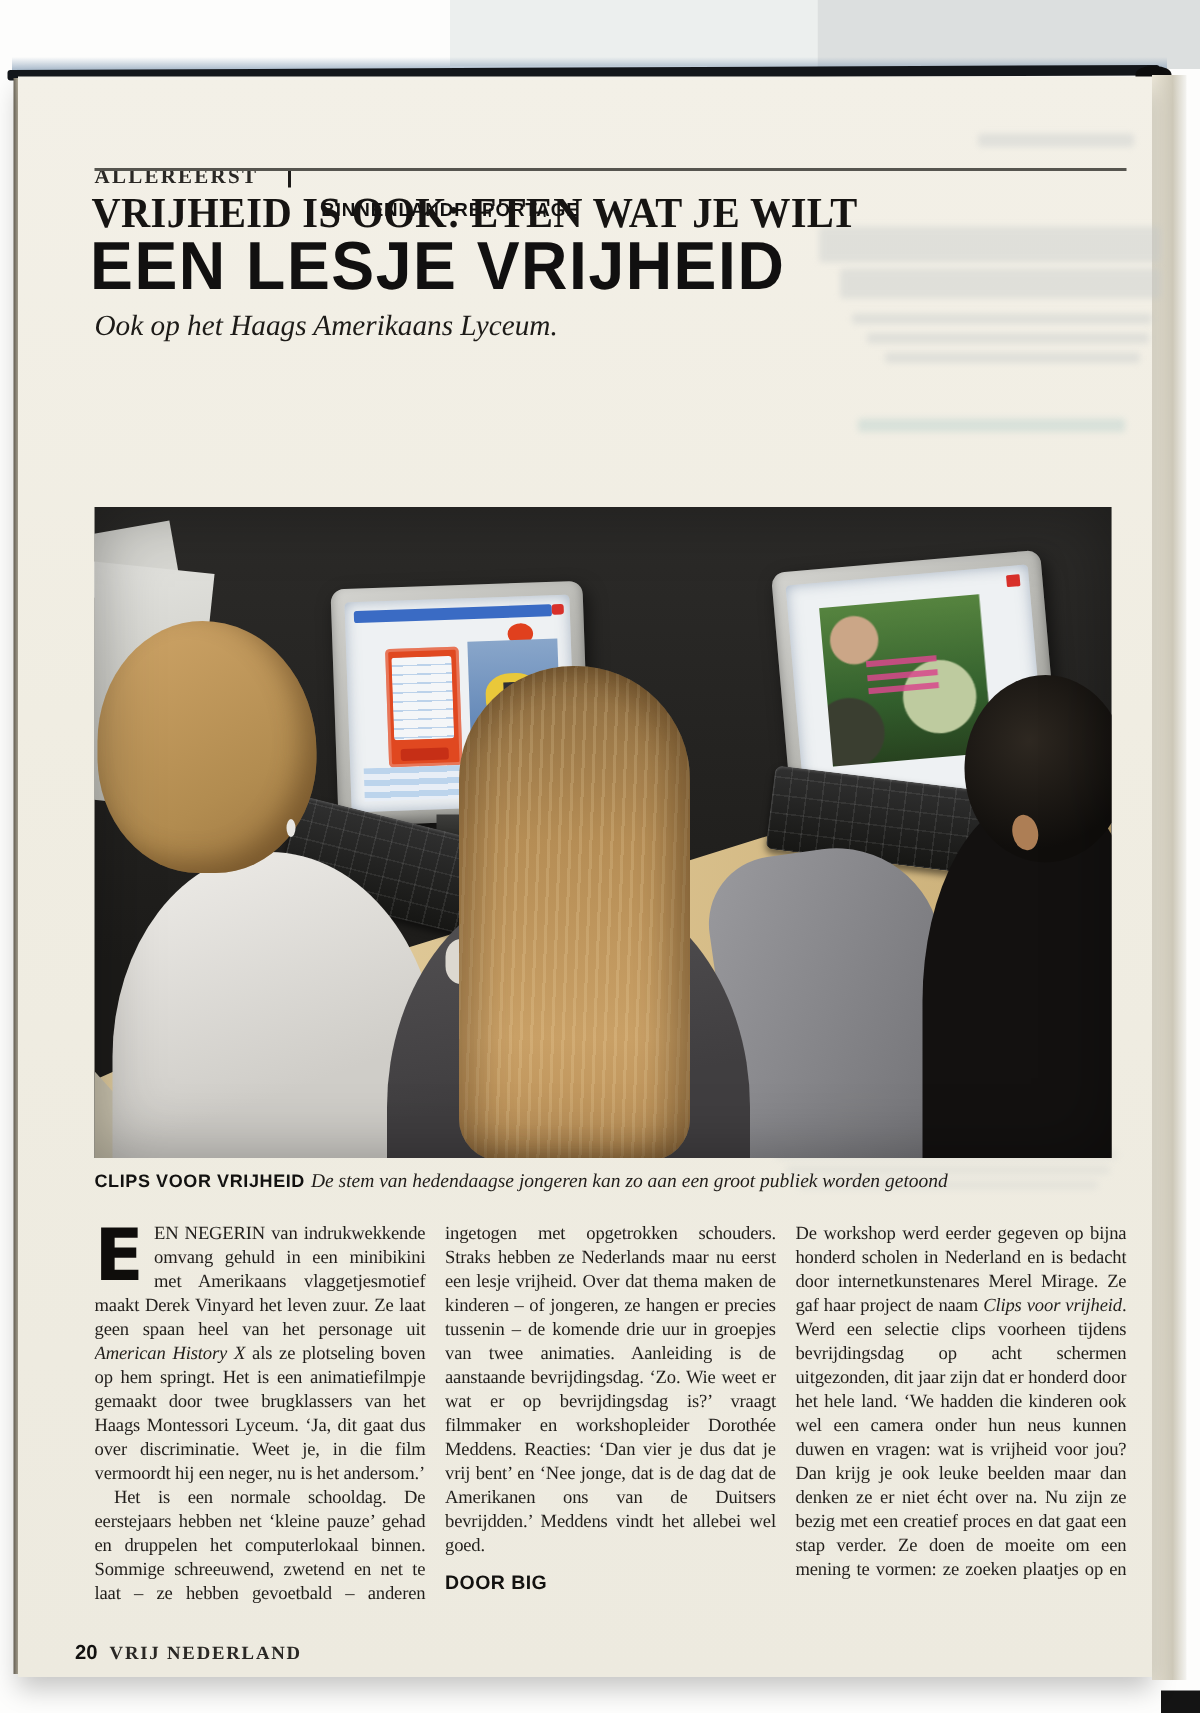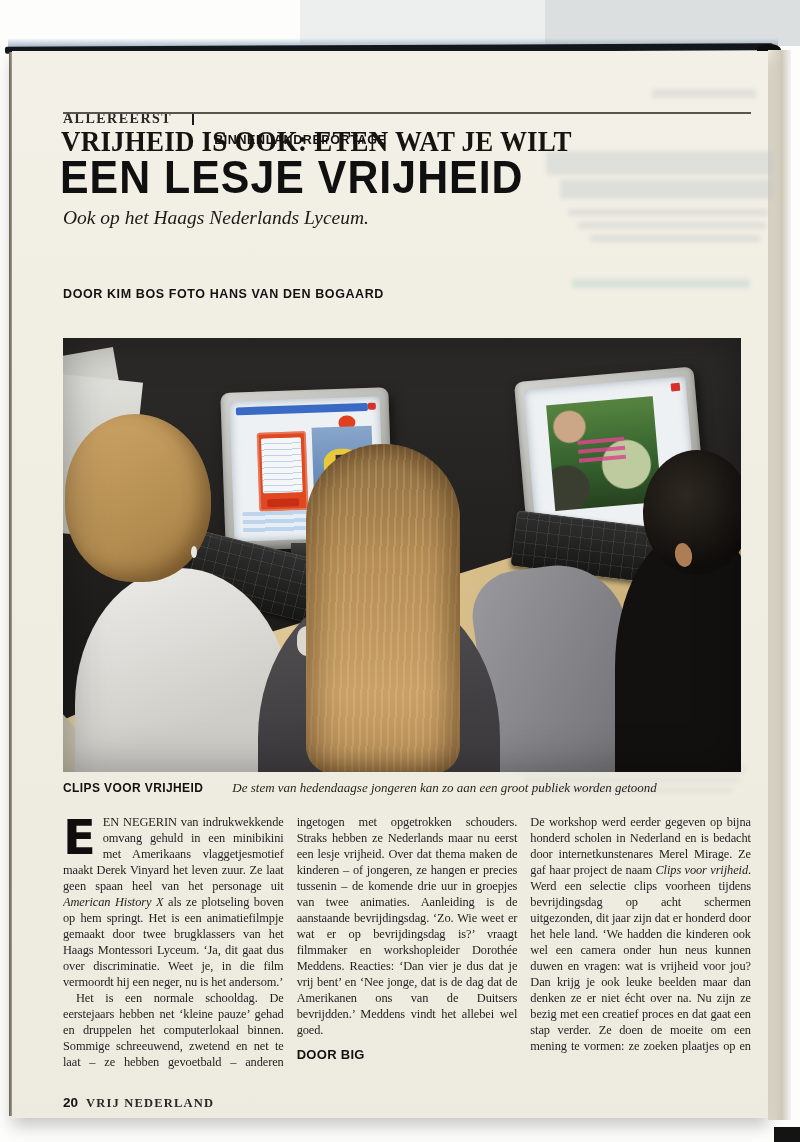--- a/index.html
+++ b/index.html
@@ -111,30 +111,30 @@
   .sweater{left:195px;top:248px;width:242px;height:190px;border-radius:50% 50% 0 0/80% 80% 0 0;
          background:linear-gradient(170deg,#555355,#403e40 70%);}
   .collar{left:234px;top:288px;width:26px;height:30px;background:#dcd8d0;border-radius:40%;}
   .p-center-hair{left:243px;top:106px;width:154px;height:330px;border-radius:76px 76px 28px 28px;
          background:repeating-linear-gradient(92deg,rgba(255,235,190,.16) 0 2px,rgba(0,0,0,0) 2px 7px),
                     linear-gradient(180deg,#8d6d41,#b58d55 35%,#c9a066 75%,#b98f57);
          box-shadow:inset -14px 0 22px rgba(60,38,12,.4),inset 14px 0 22px rgba(60,38,12,.3);}
   
   .caption{position:absolute;left:51px;top:727px;width:690px;white-space:nowrap;}
   .caption .cap-label{font:700 12px "Liberation Sans",sans-serif;letter-spacing:.4px;color:#121110;}
-  .caption .cap-text{font:italic 13px "Liberation Serif",serif;color:#201d1a;margin-left:25px;}
+  .caption .cap-text{font:italic 13px "Liberation Serif",serif;color:#201d1a;}
   .article{position:absolute;left:51px;top:763px;width:688px;height:270px;overflow:hidden;
            column-count:3;column-gap:13px;text-align:justify;
            font:12.4px/16px "Liberation Serif",serif;color:#211e1b;letter-spacing:-.1px;}
   .article p{margin:0;}
   .article p.indent{text-indent:13px;}
   .article h3{font:700 13px/15px "Liberation Sans",sans-serif;letter-spacing:.3px;color:#131210;
               margin:9px 0 4px;}
   .dropcap{float:left;font:700 48px/40px "DejaVu Sans",sans-serif;color:#0f0d0b;margin:3px 7px 0 0;}
-  .footer{position:absolute;left:51px;top:1042px;}
+  .footer{position:absolute;left:38px;top:1042px;}
   .footer .pagenum{font:700 13.5px "Liberation Sans",sans-serif;color:#121110;}
   .footer .mag{font:600 12.5px "Liberation Serif",serif;letter-spacing:1.2px;color:#2a2825;margin-left:4px;}
 </style>
 </head>
 <body>
 
 <div id="screen">
 
   <div class="scan-grey2"></div>
   <div class="scan-grey"></div>
@@ -161,23 +161,22 @@
     <div class="kicker">
       <span class="section">ALLEREERST</span>
       <span class="divider"></span>
       <span class="category">BINNENLANDREPORTAGE</span>
     </div>
     <div class="kicker-rule"></div>
 
     <div class="overline">VRIJHEID IS OOK: ETEN WAT JE WILT</div>
     <div class="main-title">EEN LESJE VRIJHEID</div>
     <div class="standfirst">
-      <div>Ook op het Haags Nederlands Lyceum.</div>
-    </div>
-    <div class="byline">DOOR KIM BOS FOTO HANS VAN DEN BOGAARD</div>
+      <div>Ook op het Haags Amerikaans Lyceum.</div>
+    </div>
 
     <div class="photo">
       <div class="white-box2"></div>
       <div class="white-box"></div>
       <div class="desk"></div>
       <div class="floor"></div>
 
       <div class="monitor m-left">
         <div class="screen">
           <div class="app-title"></div>

